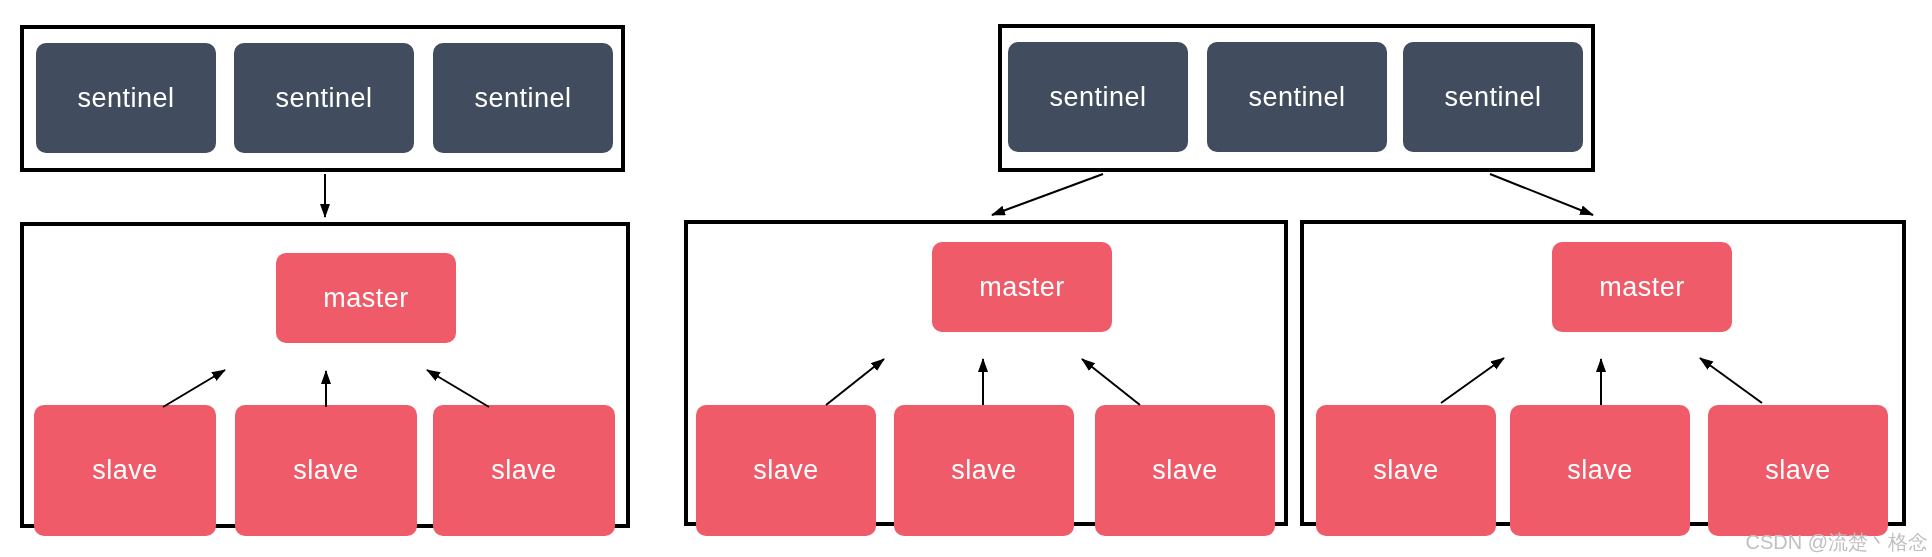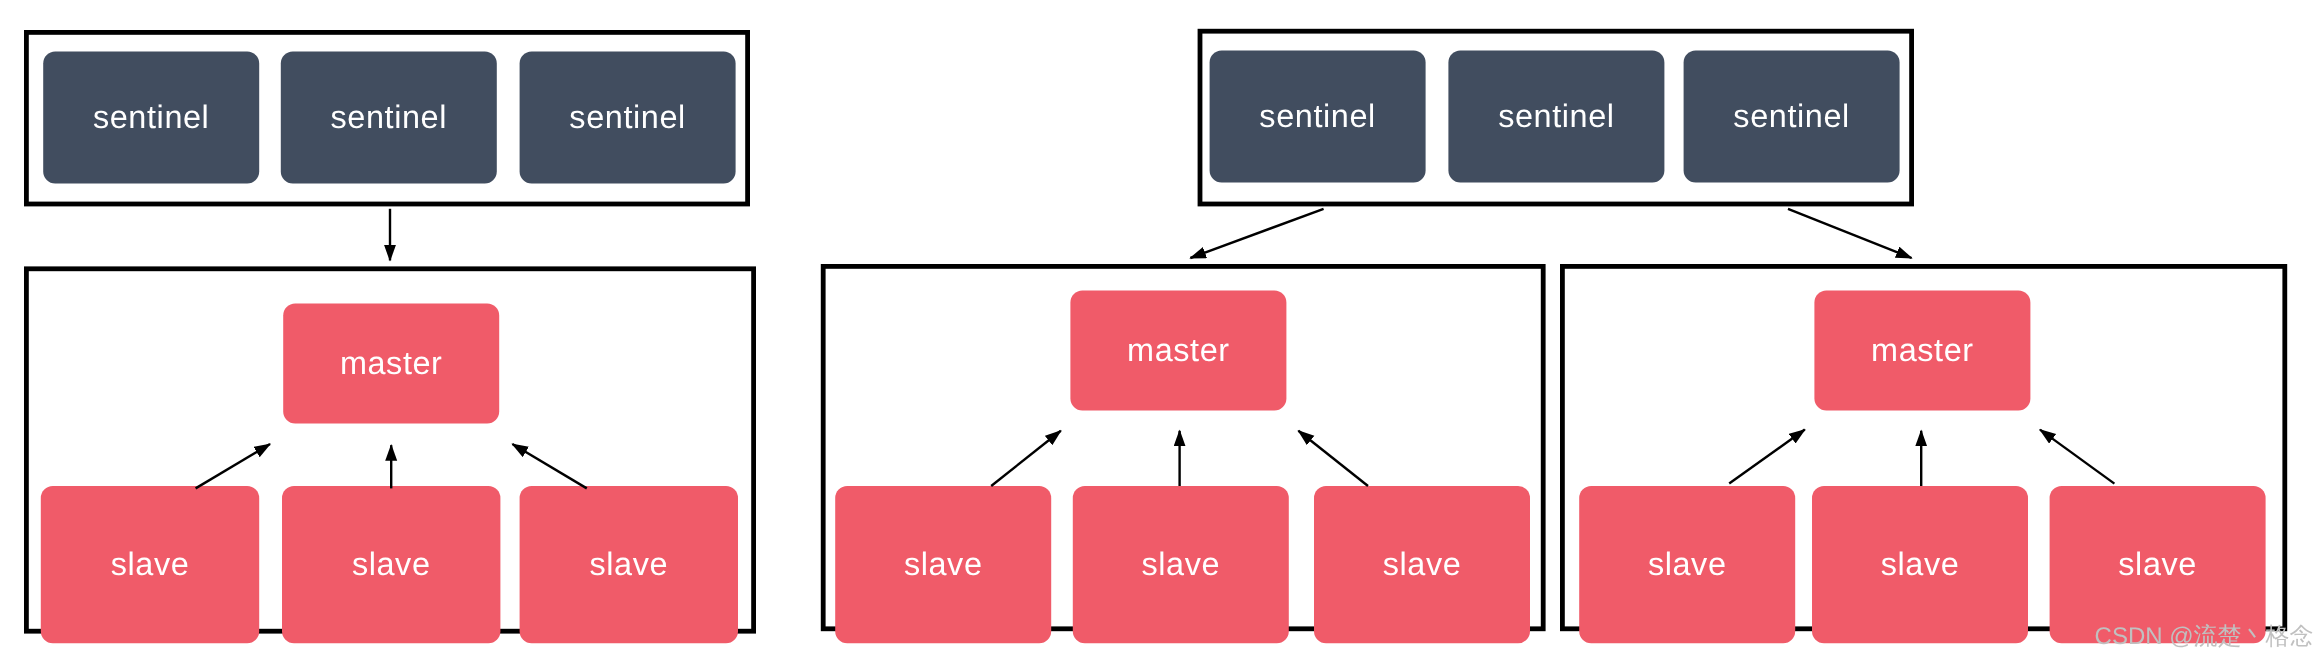--- a/index.html
+++ b/index.html
@@ -33,21 +33,22 @@
     letter-spacing: 0.5px;
   }
   .node.sentinel {
     background: var(--sentinel-node, #414d5f);
     width: 180px;
     height: 110px;
   }
   .node.master {
     background: var(--data-node, #f05b69);
     width: 180px;
-    height: 100px;
+    height: 90px;
+    margin-left: 40px;
   }
   .node.slave {
     background: var(--data-node, #f05b69);
     width: 182px;
     height: 131px;
   }
   .arrow-layer {
     position: absolute;
     left: 0;
     top: 0;
@@ -55,21 +56,21 @@
     height: 557px;
     pointer-events: none;
   }
   .arrow-layer line {
     stroke: var(--arrow, #000000);
     stroke-width: 2;
   }
   .watermark {
     position: absolute;
     right: 4px;
-    bottom: 13px;
+    bottom: 1px;
     color: var(--watermark, #c0c0c0);
     font-size: 20px;
     white-space: nowrap;
   }
 </style>
 </head>
 <body>
 
 <div class="stage">
 

